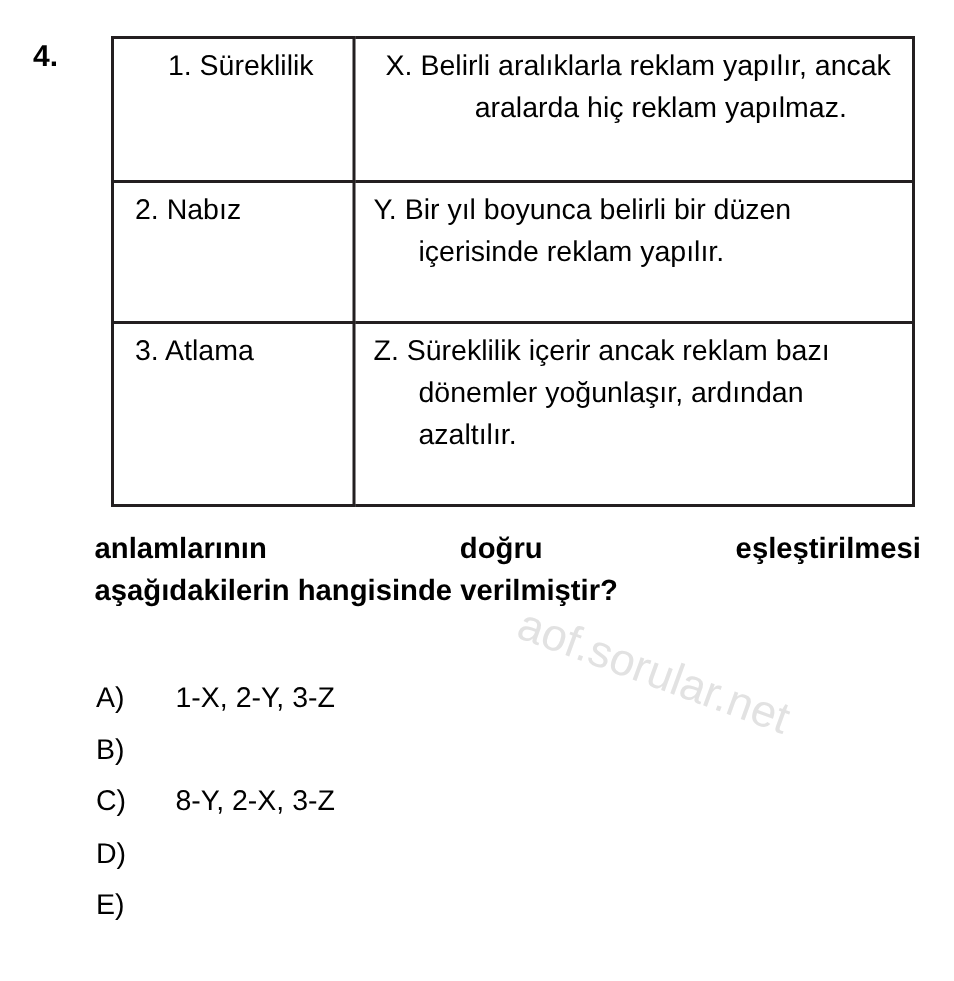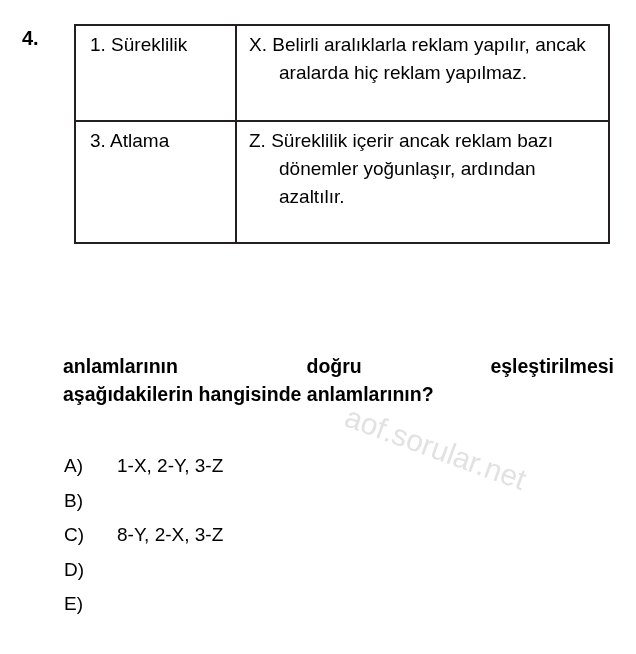--- a/index.html
+++ b/index.html
@@ -57,21 +57,21 @@
   .cell-def {
     font-size: 19px;
     line-height: 28px;
     padding: 5px 6px 10px 12px;
     text-indent: 0;
     padding-left: 42px;
   }
   .cell-def .lead {
     margin-left: -30px;
   }
-  .row-1 .cell-term, .row-1 .cell-def { height: 78px; }
+  .row-1 .cell-term, .row-1 .cell-def { height: 78px; text-align: center; }
   .row-2 .cell-term, .row-2 .cell-def { height: 76px; }
   .row-3 .cell-term, .row-3 .cell-def { height: 104px; }
 
   
   .prompt {
     position: absolute;
     left: 63px;
     top: 352px;
     width: 551px;
     font-size: 19.5px;
@@ -140,34 +140,42 @@
 <table class="match-table">
   <tbody>
     <tr class="row-1">
       <td class="col-term">
         <div class="cell-term">1. Süreklilik</div>
       </td>
       <td class="col-def">
         <div class="cell-def"><span class="lead">X.</span> <span>Belirli aralıklarla reklam yapılır, ancak aralarda hiç reklam yapılmaz.</span></div>
       </td>
     </tr>
+    <tr class="row-2">
+      <td class="col-term">
+        <div class="cell-term">2. Nabız</div>
+      </td>
+      <td class="col-def">
+        <div class="cell-def"><span class="lead">Y.</span> <span>Bir yıl boyunca belirli bir düzen içerisinde reklam yapılır.</span></div>
+      </td>
+    </tr>
     <tr class="row-3">
       <td class="col-term">
         <div class="cell-term">3. Atlama</div>
       </td>
       <td class="col-def">
         <div class="cell-def"><span class="lead">Z.</span> <span>Süreklilik içerir ancak reklam bazı dönemler yoğunlaşır, ardından azaltılır.</span></div>
       </td>
     </tr>
   </tbody>
 </table>
 
 <div class="prompt">
   <div style="text-align:justify;text-align-last:justify;">anlamlarının doğru eşleştirilmesi</div>
-  <div class="lastline">aşağıdakilerin hangisinde anlamlarının?</div>
+  <div class="lastline">aşağıdakilerin hangisinde verilmiştir?</div>
 </div>
 
 <div class="options">
   <div class="option">
     <span class="letter">A)</span>
     <span class="otext">1-X, 2-Y, 3-Z</span>
   </div>
   <div class="option">
     <span class="letter">B)</span>
   </div>

